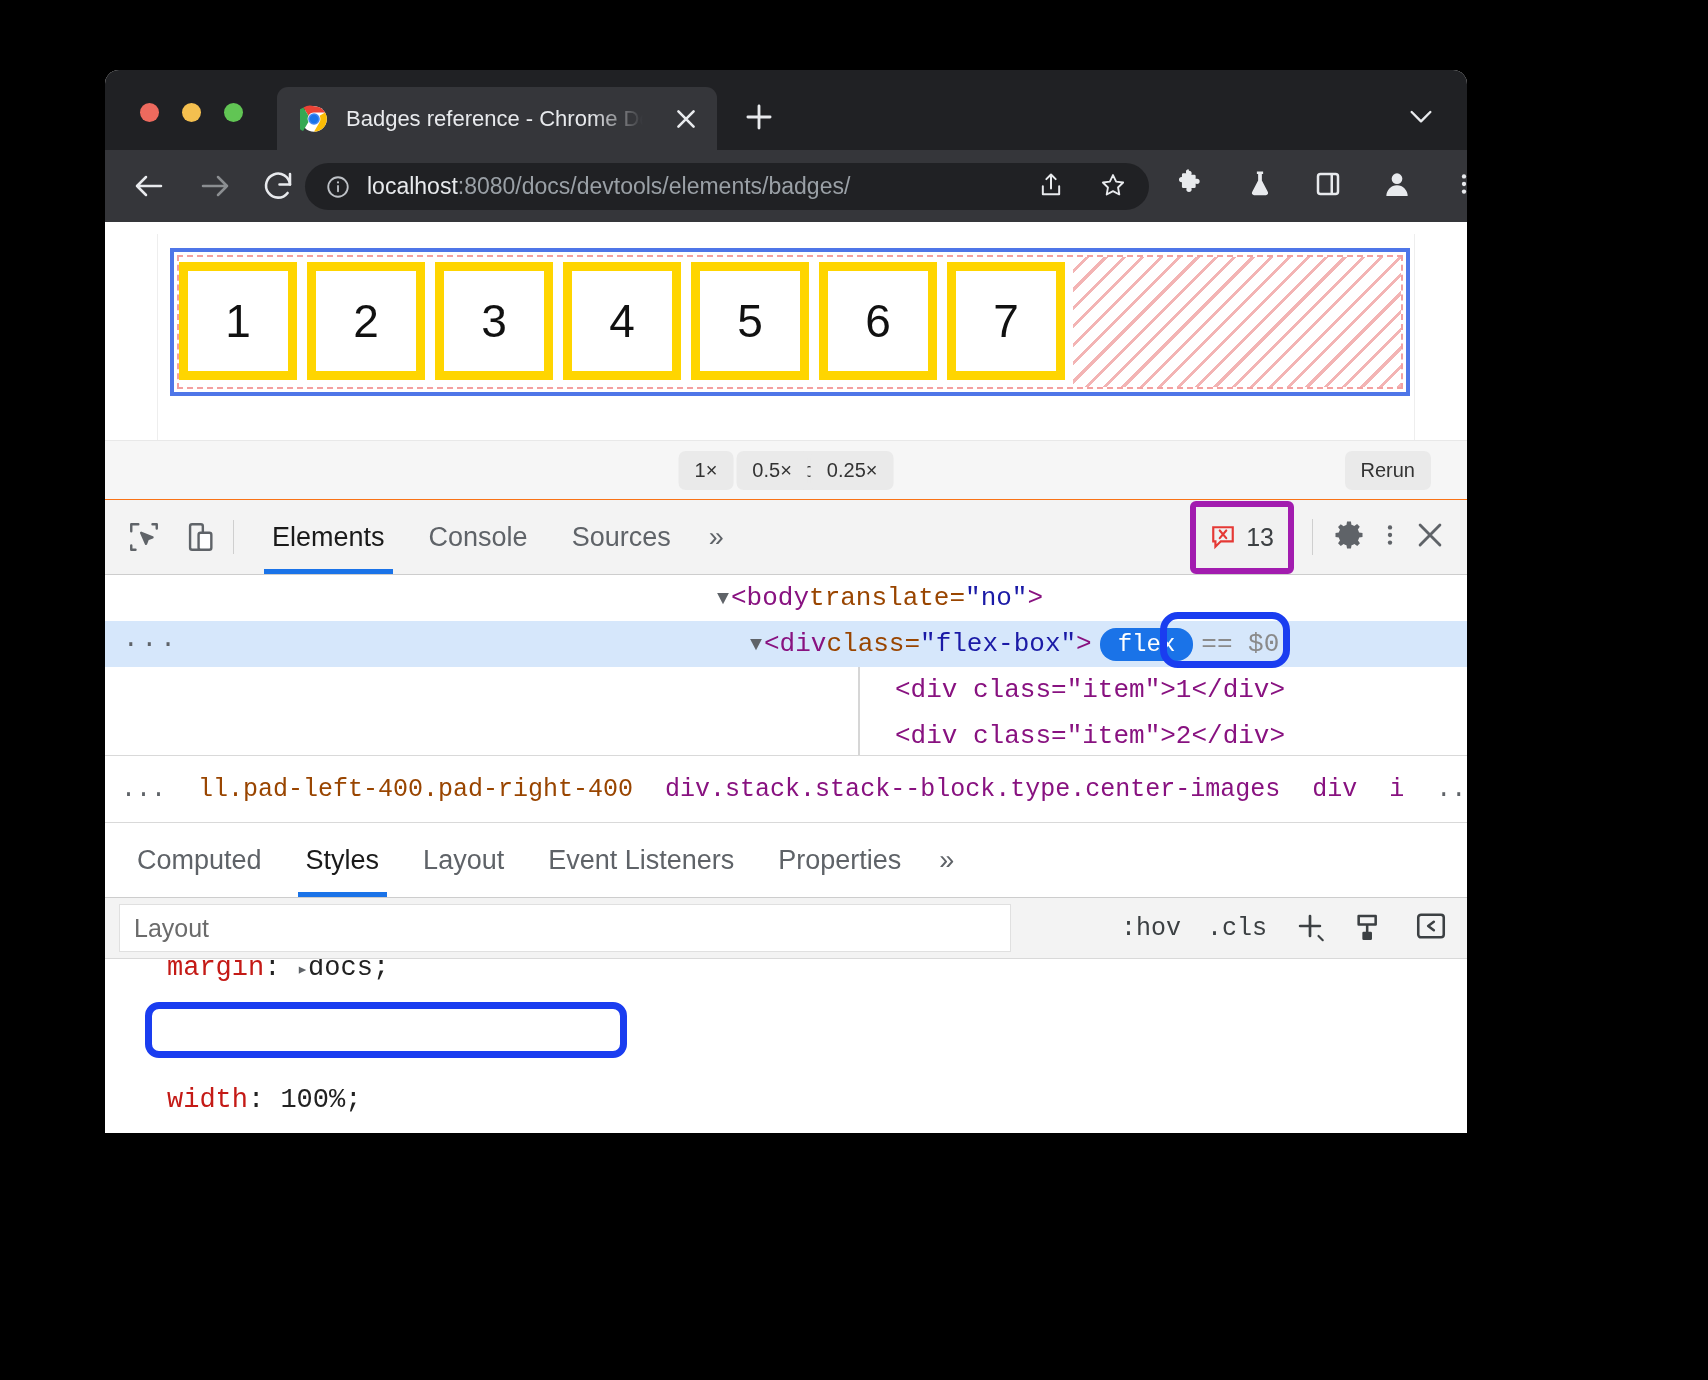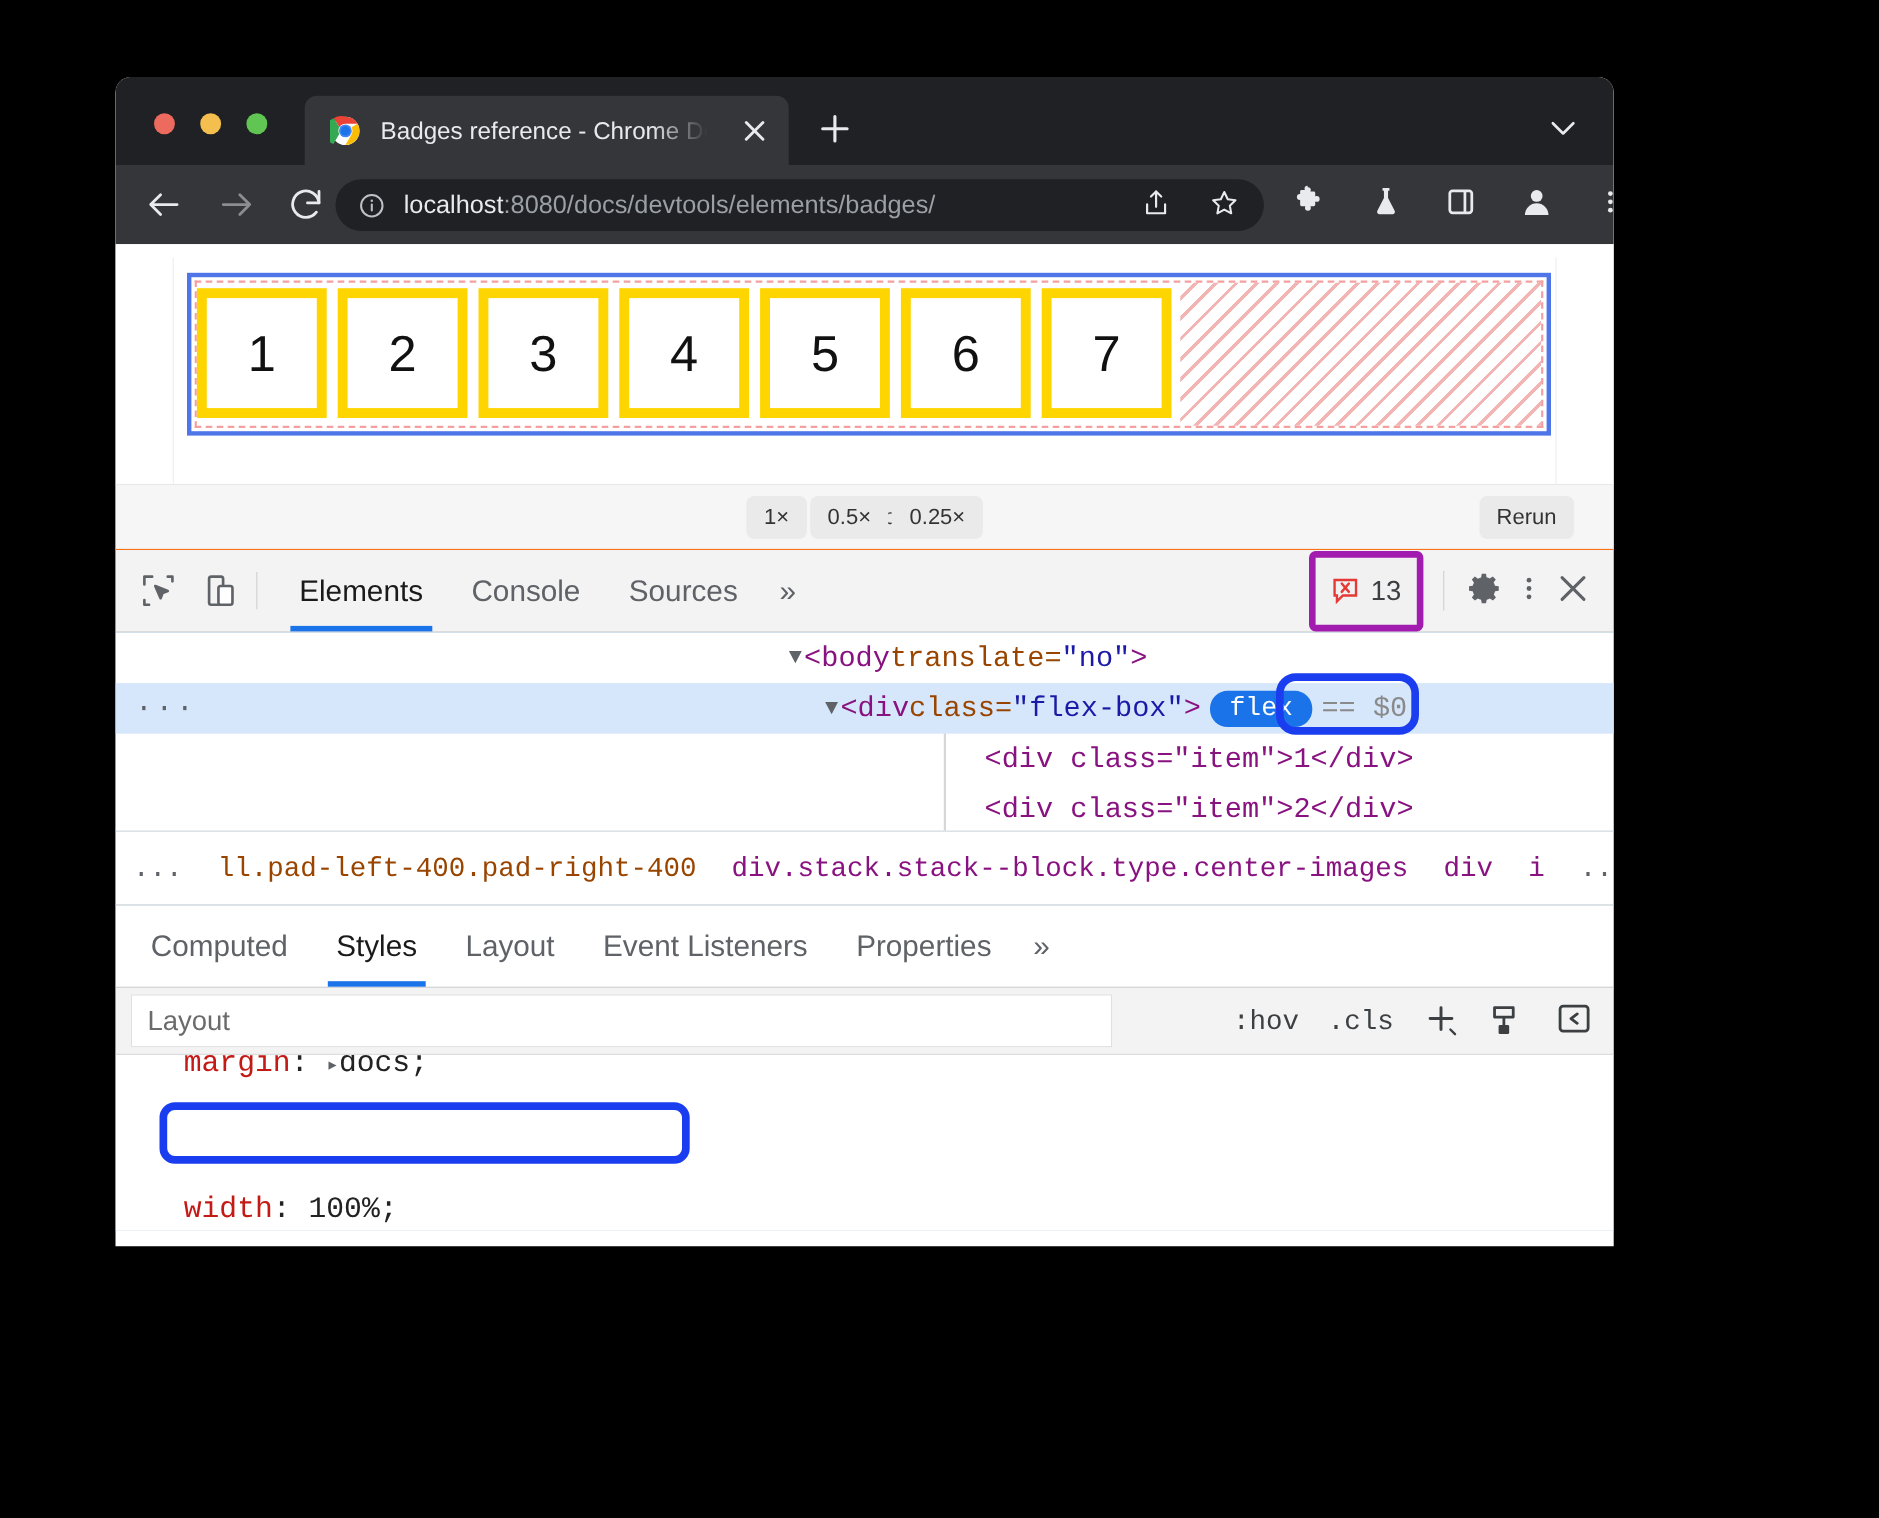--- a/index.html
+++ b/index.html
@@ -76,21 +76,21 @@
   }
   .chip{
     background:#eaeaea;border-radius:7px;font-size:20px;color:#333;padding:8px 16px;
     font-family:"Liberation Sans",sans-serif;
   }
   .chip.res{margin-left:60px;}
   .zoomgrp{position:absolute;left:50%;transform:translateX(-50%);display:flex;gap:3px;}
   .chip.rerun{position:absolute;right:36px;}
 
   
-  .devtools{background:#0369a1;}
+  .devtools{background:#8b5cf6;}
   .dt-tabbar{
     position:relative;height:74px;background:#f3f3f3;border-bottom:1px solid #cdcdcd;
     display:flex;align-items:center;
   }
   .dt-icon{width:34px;height:34px;}
   .dt-iconbtn{margin-left:22px;display:flex;align-items:center;}
   .dt-sep{width:1px;height:34px;background:#cfcfcf;margin:0 16px;}
   .dt-tab{
     font-size:27px;color:#5f6368;padding:0 22px;height:100%;display:flex;align-items:center;
     position:relative;

